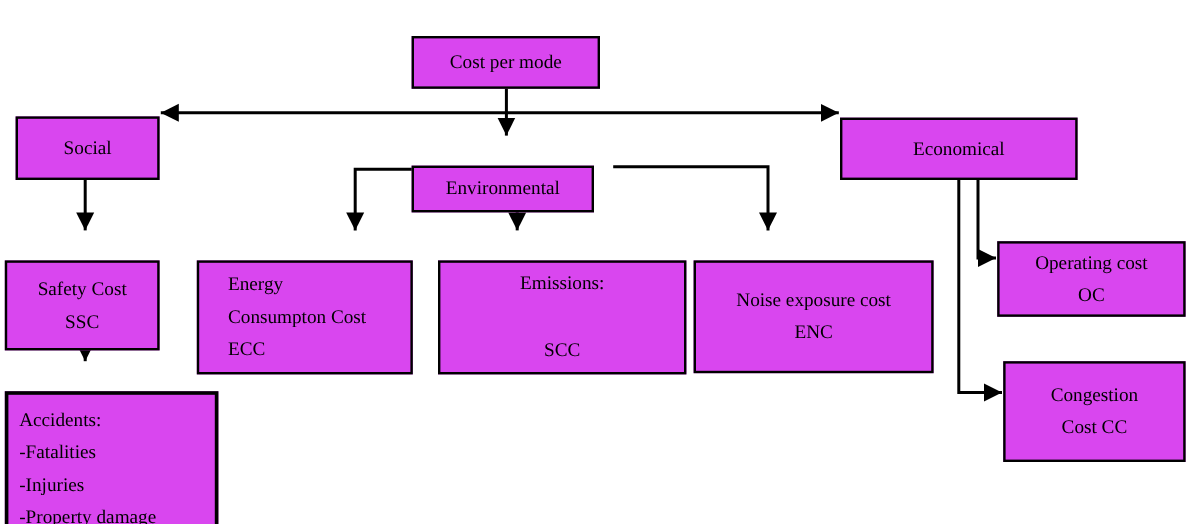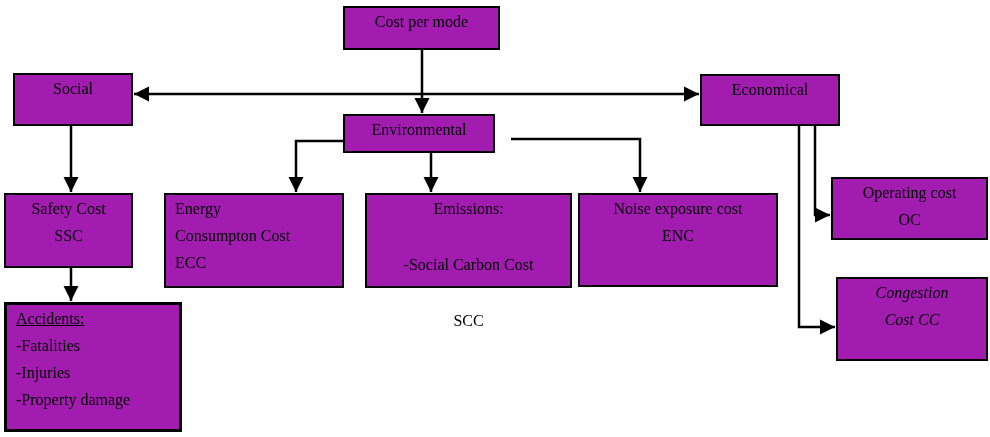--- a/index.html
+++ b/index.html
@@ -14,46 +14,47 @@
     font-size: 16px;
     overflow: hidden;
   }
   svg.wires {
     position: absolute;
     left: 0; top: 0;
     width: 990px; height: 437px;
   }
   .box {
     position: absolute;
-    background: #a21caf;
+    background: #d946ef;
     border: 2.5px solid #000000;
     display: flex;
     flex-direction: column;
-    justify-content: flex-start;
+    justify-content: center;
     align-items: center;
     text-align: center;
     line-height: 27px;
+    margin-top: 24px;
   }
   .box.align-left {
     align-items: flex-start;
     text-align: left;
   }
-  .box .underlined { text-decoration: underline; }
+  .box .underlined { }
   
   #node-root        { left: 343px; top: 6px;   width: 157px; height: 44px; }
   #node-social      { left: 13px;  top: 73px;  width: 120px; height: 53px; }
   #node-env         { left: 343px; top: 114px; width: 152px; height: 39px; }
-  #node-econ        { left: 700px; top: 74px;  width: 140px; height: 52px; }
+  #node-econ        { left: 700px; top: 74px;  width: 198px; height: 52px; }
   #node-safety      { left: 4px;   top: 193px; width: 129px; height: 75px; }
   #node-accidents   { left: 4px;   top: 302px; width: 178px; height: 130px; border-width: 3px; padding-left: 9px; }
-  #node-energy      { left: 164px; top: 193px; width: 180px; height: 95px; padding-left: 9px; }
+  #node-energy      { left: 164px; top: 193px; width: 180px; height: 95px; padding-left: 24px; }
   #node-emissions   { left: 365px; top: 193px; width: 207px; height: 95px; gap: 29px; }
   #node-noise       { left: 578px; top: 193px; width: 200px; height: 94px; }
   #node-operating   { left: 831px; top: 177px; width: 157px; height: 63px; }
-  #node-congestion  { left: 836px; top: 277px; width: 152px; height: 84px; font-style: italic; }
+  #node-congestion  { left: 836px; top: 277px; width: 152px; height: 84px; }
 </style>
 </head>
 <body>
 
 <div class="stage">
 
   <svg class="wires" viewBox="0 0 990 437" aria-hidden="true">
     <defs>
       <marker id="ah" viewBox="0 0 10 10" refX="10" refY="5" markerWidth="6" markerHeight="7" orient="auto-start-reverse">
         <path d="M0 0 L10 5 L0 10 Z" fill="#000000"></path>
@@ -101,21 +102,20 @@
   </div>
 
   <div class="box align-left" id="node-energy">
     <div>Energy</div>
     <div>Consumpton Cost</div>
     <div>ECC</div>
   </div>
 
   <div class="box" id="node-emissions">
     <div>Emissions:</div>
-    <div>-Social Carbon Cost</div>
     <div>SCC</div>
   </div>
 
   <div class="box" id="node-noise">
     <div>Noise exposure cost</div>
     <div>ENC</div>
   </div>
 
   <div class="box" id="node-operating">
     <div>Operating cost</div>

